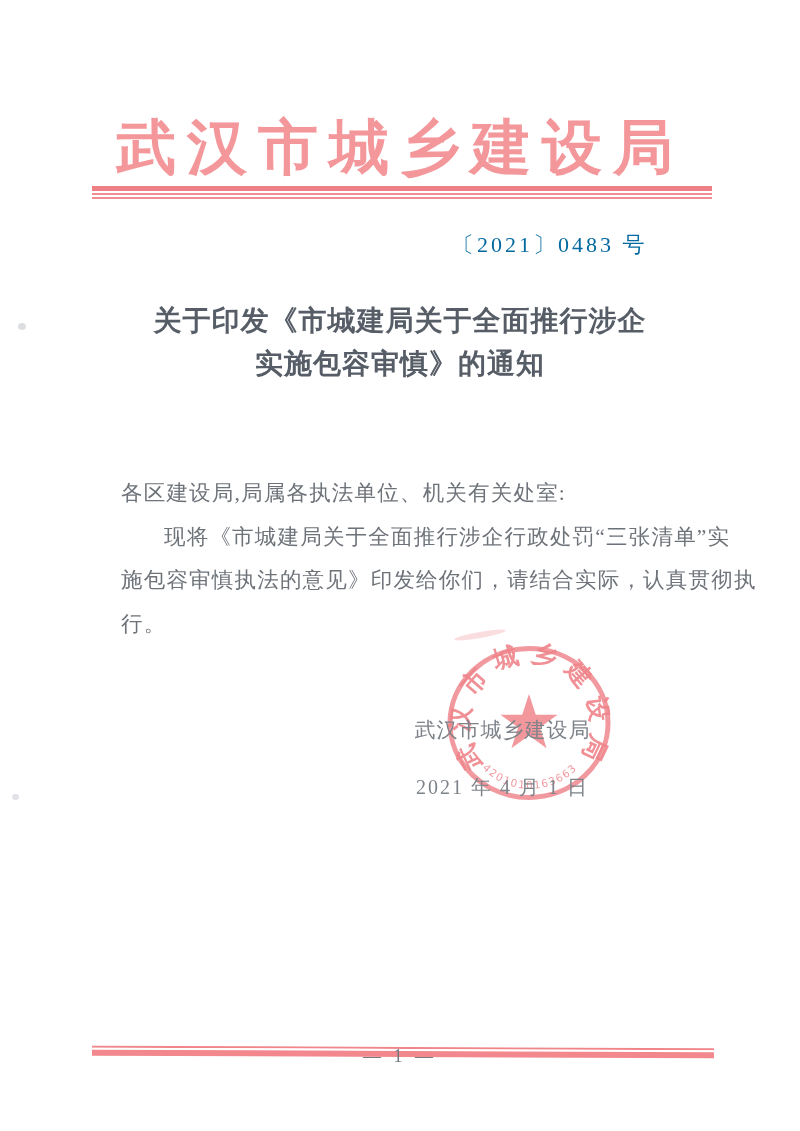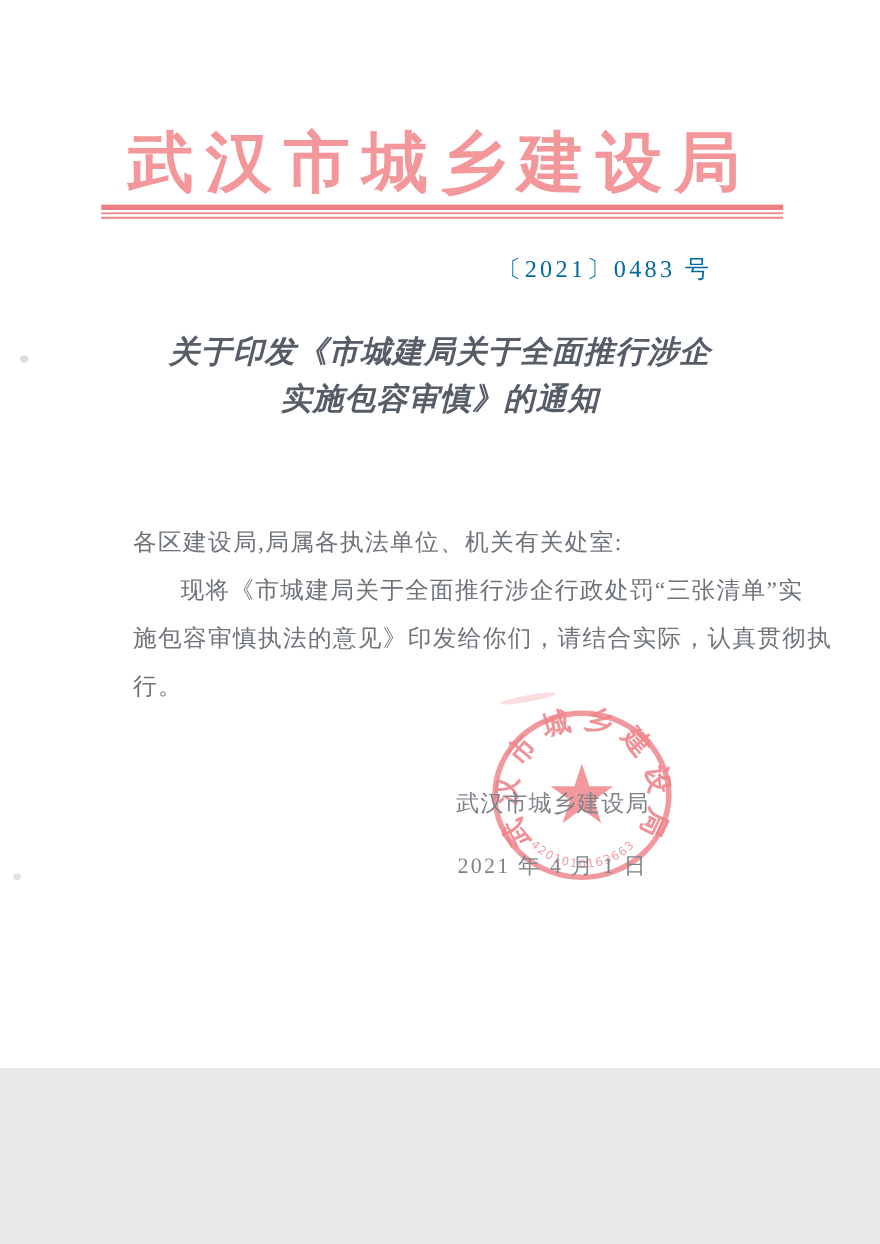--- a/index.html
+++ b/index.html
@@ -1,20 +1,20 @@
 <!DOCTYPE html>
 <html><head>
 <meta charset="utf-8">
 <style>
   * { margin: 0; padding: 0; box-sizing: border-box; }
   html, body { background: #e8e8e8; }
   .page {
     position: relative;
     width: 800px;
-    height: 971px;
+    height: 1131px;
     background: #ffffff;
     margin: 0 auto;
     overflow: hidden;
     font-family: "Liberation Serif", "DejaVu Serif", serif;
   }
 
   
   .agency-name {
     position: absolute;
     left: 0; top: 108px;
@@ -49,21 +49,20 @@
   .doc-title {
     position: absolute;
     left: 0; top: 299px;
     width: 100%;
     text-align: center;
     font-size: 28px;
     font-weight: bold;
     line-height: 43px;
     color: #565d66;
     letter-spacing: 1px;
-    font-style: italic;
   }
 
   
   .body-block {
     position: absolute;
     left: 92px; top: 472px;
     width: 624px;
     font-size: 21.5px;
     line-height: 43.5px;
     color: #6e737a;

